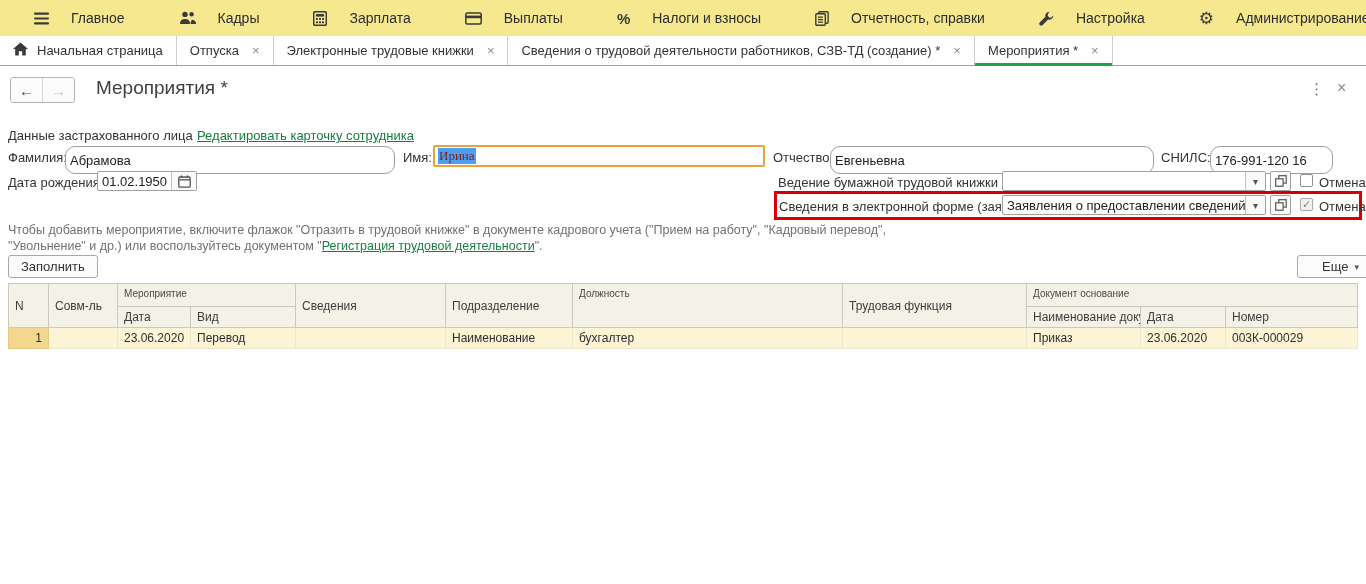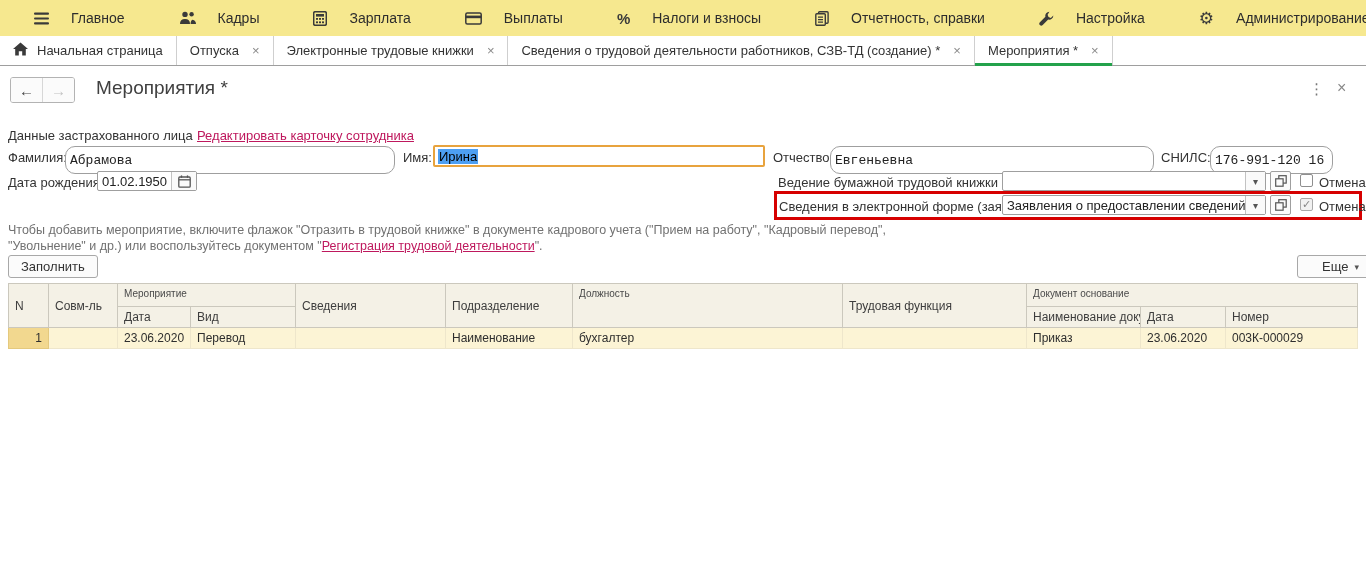--- a/index.html
+++ b/index.html
@@ -35,30 +35,30 @@
   
   .navgroup{left:10px;top:77px;display:flex;border:1px solid #b3b3b3;border-radius:3px;overflow:hidden;height:24px;}
   .navbtn{width:31px;display:flex;align-items:center;justify-content:center;font-size:15px;background:#fbfbfb;cursor:pointer;}
   .navbtn.back{color:#444;border-right:1px solid #d7d7d7;}
   .navbtn.fwd{color:#c3c3c3;}
   .page-title{left:96px;top:77px;font-size:19px;color:#404040;}
   .kebab{left:1309px;top:80px;font-size:15px;color:#777;cursor:pointer;letter-spacing:0;}
   .win-close{left:1337px;top:79px;font-size:16px;color:#888;cursor:pointer;}
   
   .lbl{font-size:13px;color:#333;white-space:nowrap;}
-  .link{font-size:13px;color:#be185d;text-decoration:underline;white-space:nowrap;cursor:pointer;}
+  .link{font-size:13px;color:#15803d;text-decoration:underline;white-space:nowrap;cursor:pointer;}
   .tbox{
     position:absolute;height:28px;border:1px solid #9f9f9f;border-radius:10px;background:#fff;
-    font-family:Liberation Mono, monospace;font-size:13px;color:#222;padding:0 4px;box-sizing:border-box;
+    font-family:Liberation Sans, sans-serif;font-size:13px;color:#222;padding:0 4px;box-sizing:border-box;
   }
   .focusbox{
     position:absolute;height:22px;border:2px solid #E8A33D;border-radius:2px;background:#fff;
     display:flex;align-items:center;padding:0 3px;box-sizing:border-box;font-size:13px;
   }
-  .selected-text{background:#4D9FF2;color:#000000;padding:0 1px;}
+  .selected-text{background:#4D9FF2;color:#7f1d1d;padding:0 1px;font-family:Liberation Serif, serif;}
   .datewrap{left:97px;top:171px;width:100px;height:20px;border:1px solid #9f9f9f;border-radius:2px;background:#fff;display:flex;box-sizing:border-box;}
   .dateinput{flex:1;border:none;outline:none;font-size:13px;color:#222;padding:0 4px;min-width:0;font-family:"Liberation Sans",sans-serif;background:transparent;}
   .calbtn{width:24px;border-left:1px solid #c2c2c2;display:flex;align-items:center;justify-content:center;cursor:pointer;background:#fafafa;}
   .combo{
     position:absolute;height:20px;border:1px solid #9f9f9f;border-radius:2px;background:#fff;
     display:flex;align-items:stretch;box-sizing:border-box;
   }
   .combo-text{flex:1;font-size:13px;color:#222;padding:2px 4px 0 4px;white-space:nowrap;overflow:hidden;}
   .combo-arrow{width:19px;border-left:1px solid #c2c2c2;display:flex;align-items:center;justify-content:center;font-size:10px;color:#555;cursor:pointer;background:#fafafa;}
   .openbtn{

